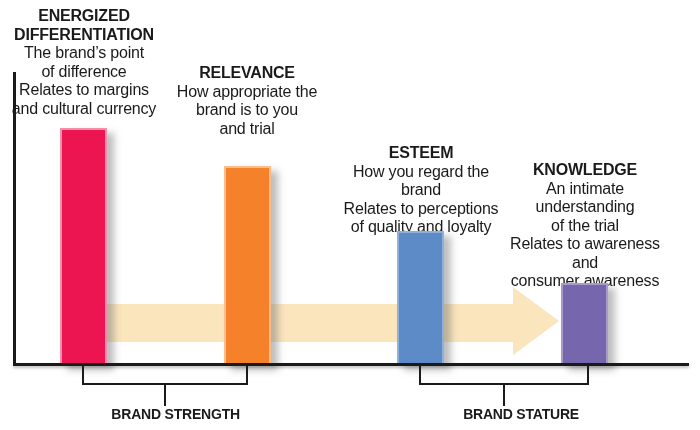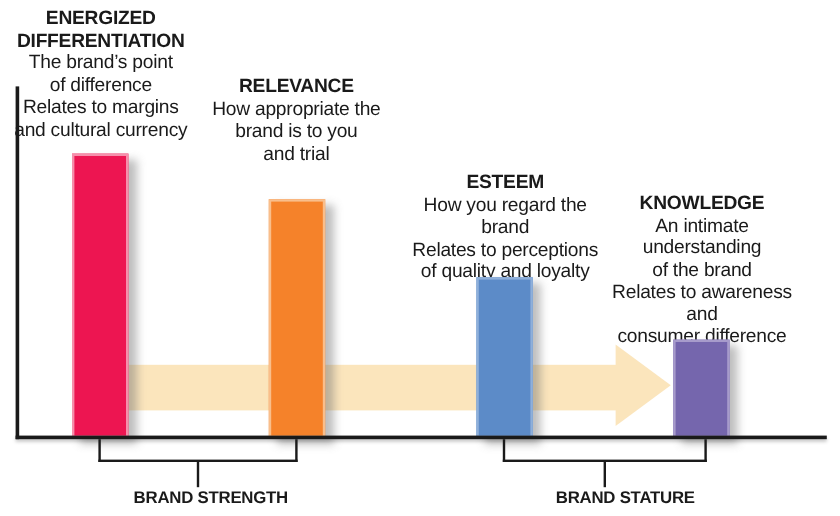--- a/index.html
+++ b/index.html
@@ -54,23 +54,23 @@
     <div class="d">How you regard the</div>
     <div class="d">brand</div>
     <div class="n">Relates to perceptions</div>
     <div class="n">of quality and loyalty</div>
   </div>
 
   <div class="pillar-label" style="left:501px;top:161px;">
     <div class="t">KNOWLEDGE</div>
     <div class="d">An intimate</div>
     <div class="d">understanding</div>
-    <div class="d">of the brand</div>
+    <div class="d">of the trial</div>
     <div class="n">Relates to awareness and</div>
-    <div class="n">consumer difference</div>
+    <div class="n">consumer awareness</div>
   </div>
 
   <div class="arrow-shaft" style="background-color: rgb(251, 229, 188);"></div>
   <div class="arrow-head" style="border-left-color: rgb(251, 229, 188);"></div>
 
   <div class="bar" style="left: 60px; top: 128px; height: 237px; background-color: rgb(237, 21, 81); border-color: rgb(245, 143, 171);"></div>
   <div class="bar" style="left: 224px; top: 166px; height: 199px; background-color: rgb(245, 130, 42); border-color: rgb(249, 190, 139);"></div>
   <div class="bar" style="left: 397px; top: 231px; height: 134px; background-color: rgb(92, 139, 200); border-color: rgb(143, 176, 218);"></div>
   <div class="bar" style="left: 561px; top: 283px; height: 82px; background-color: rgb(117, 102, 173); border-color: rgb(167, 155, 203);"></div>
 

